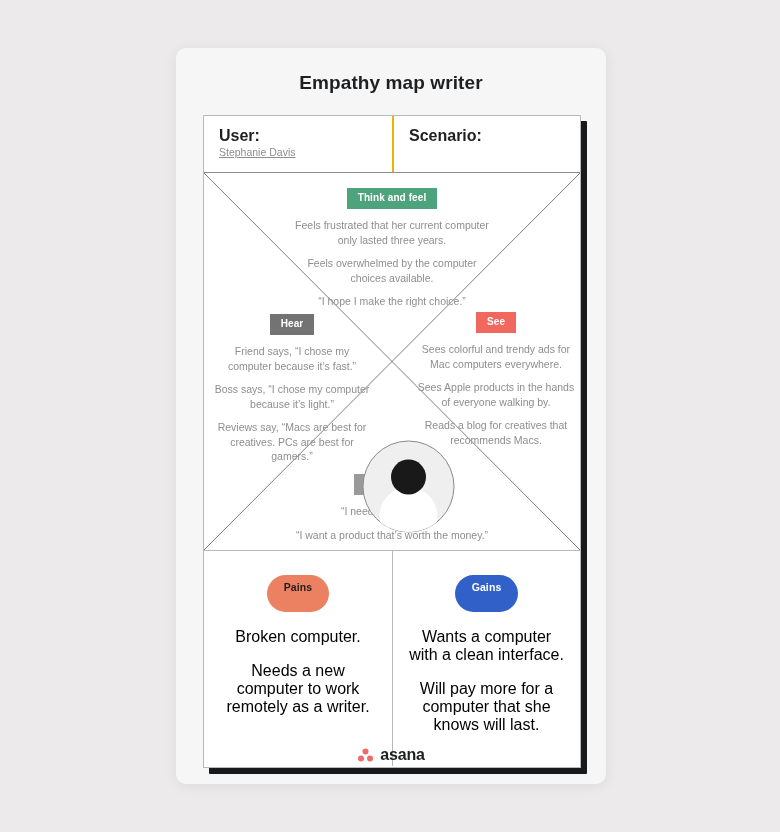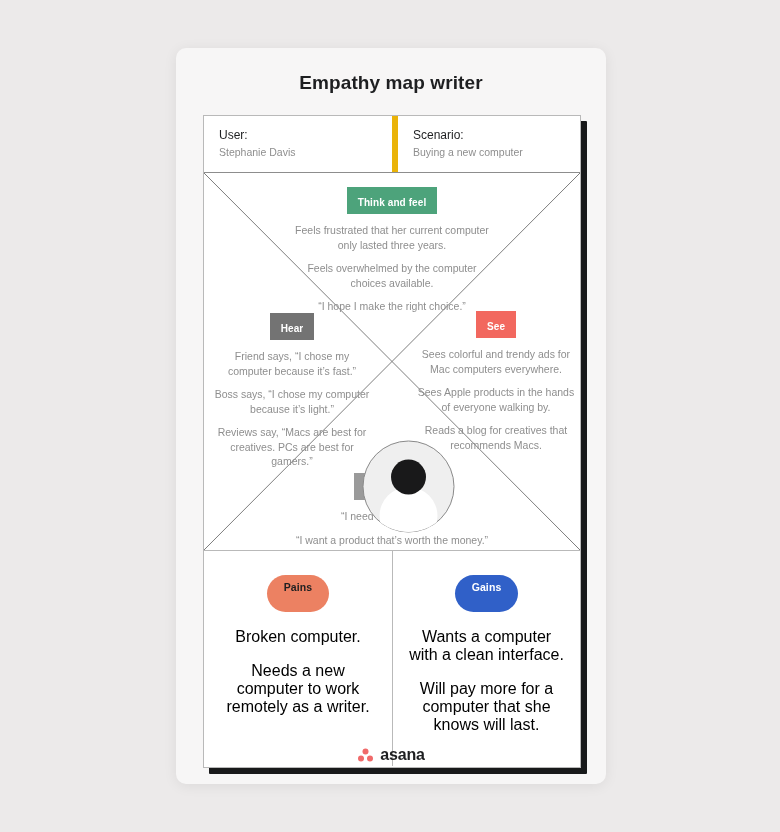--- a/index.html
+++ b/index.html
@@ -69,33 +69,34 @@
     display: flex;
     box-sizing: border-box;
     border-bottom: 1px solid #8d8d8d;
   }
   .header-cell {
     flex: 1 1 50%;
     box-sizing: border-box;
     padding: 12px 0 0 15px;
   }
   .header-cell + .header-cell {
-    border-left: 6px solid #eab308;
+    border-left: 2px solid #eab308;
   }
   .header-label {
-    font-size: 12px;
-    font-weight: 400;
+    font-size: 16px;
+    font-weight: 700;
     color: #1e1f21;
     line-height: 15px;
   }
   .header-value {
     font-size: 10.5px;
     color: #8e8e8e;
     line-height: 16px;
     margin-top: 1px;
+    text-decoration: underline;
   }
 
   
   #quad-area {
     position: absolute;
     left: 0;
     top: 57px;
     width: 376px;
     height: 377px;
     overflow: hidden;
@@ -109,21 +110,21 @@
   
   .section {
     position: absolute;
     text-align: center;
   }
   .badge {
     display: inline-block;
     font-size: 10px;
     font-weight: 700;
     letter-spacing: 0.1px;
-    padding: 10px 11px 6px;
+    padding: 4px 11px 6px;
     color: #ffffff;
     line-height: 11px;
   }
   .badge.pill {
     border-radius: 40px;
     padding: 7px 17px 19px;
     font-size: 10.5px;
   }
   .section .lines {
     margin-top: 9px;
@@ -204,21 +205,20 @@
 
   <div id="map-frame">
 
     <div id="header-row">
       <div class="header-cell">
         <div class="header-label">User:</div>
         <div class="header-value">Stephanie Davis</div>
       </div>
       <div class="header-cell">
         <div class="header-label">Scenario:</div>
-        <div class="header-value">Buying a new computer</div>
       </div>
     </div>
 
     <div id="quad-area">
       <svg class="xlines" width="376" height="377">
         <line x1="0" y1="0" x2="376" y2="377" stroke="#7e7e7e" stroke-width="1"></line>
         <line x1="376" y1="0" x2="0" y2="377" stroke="#7e7e7e" stroke-width="1"></line>
       </svg>
 
       <div class="section" id="sec-think">

